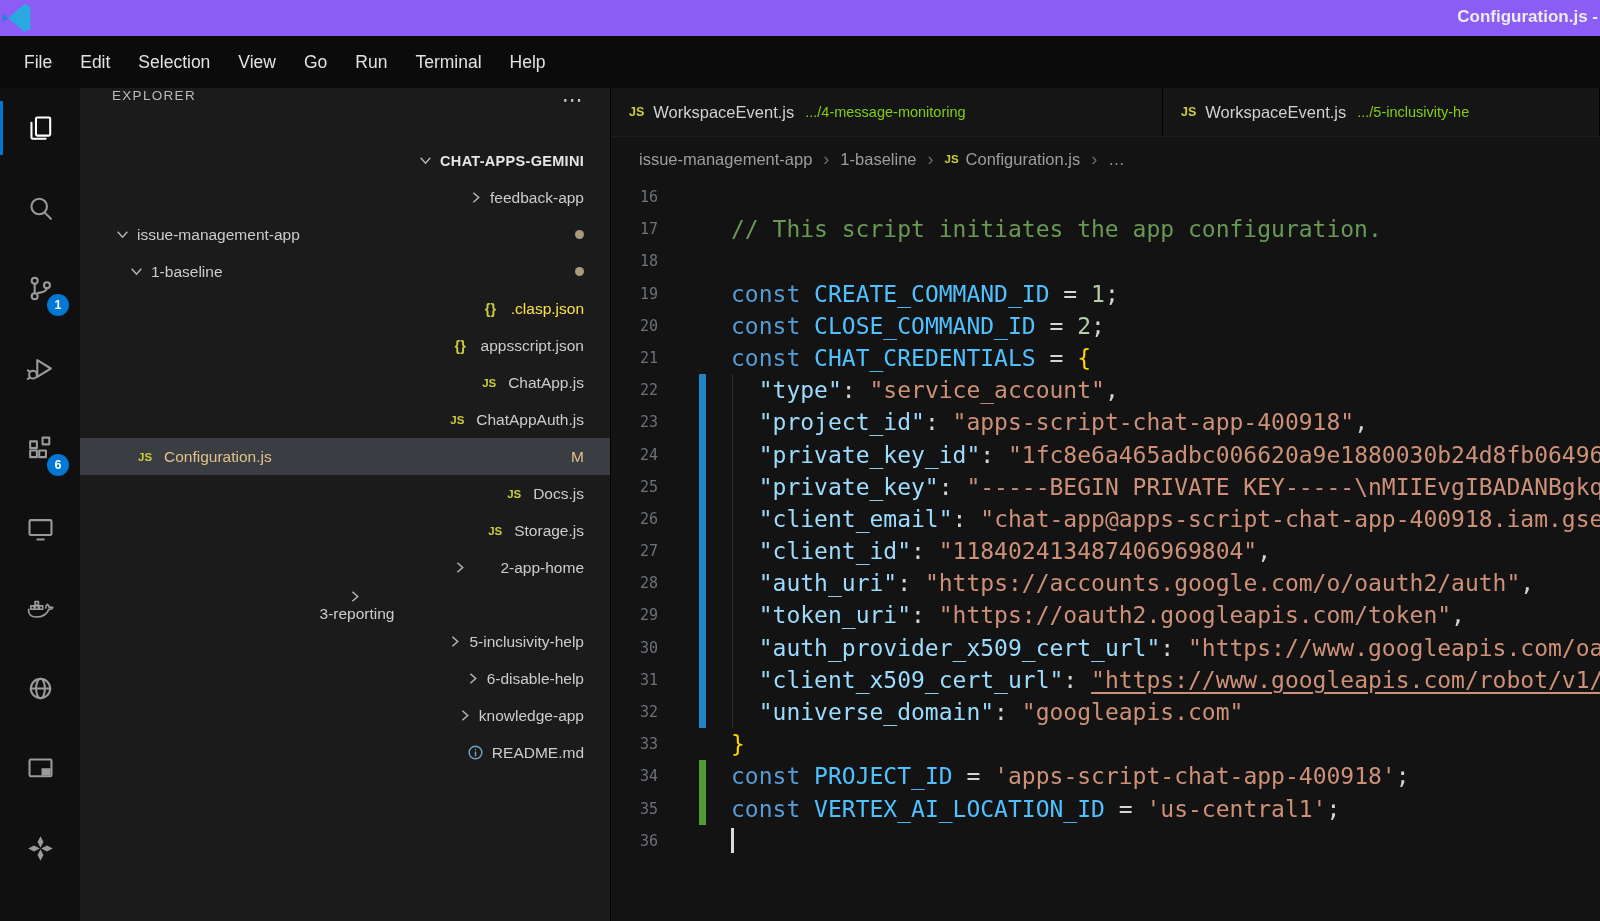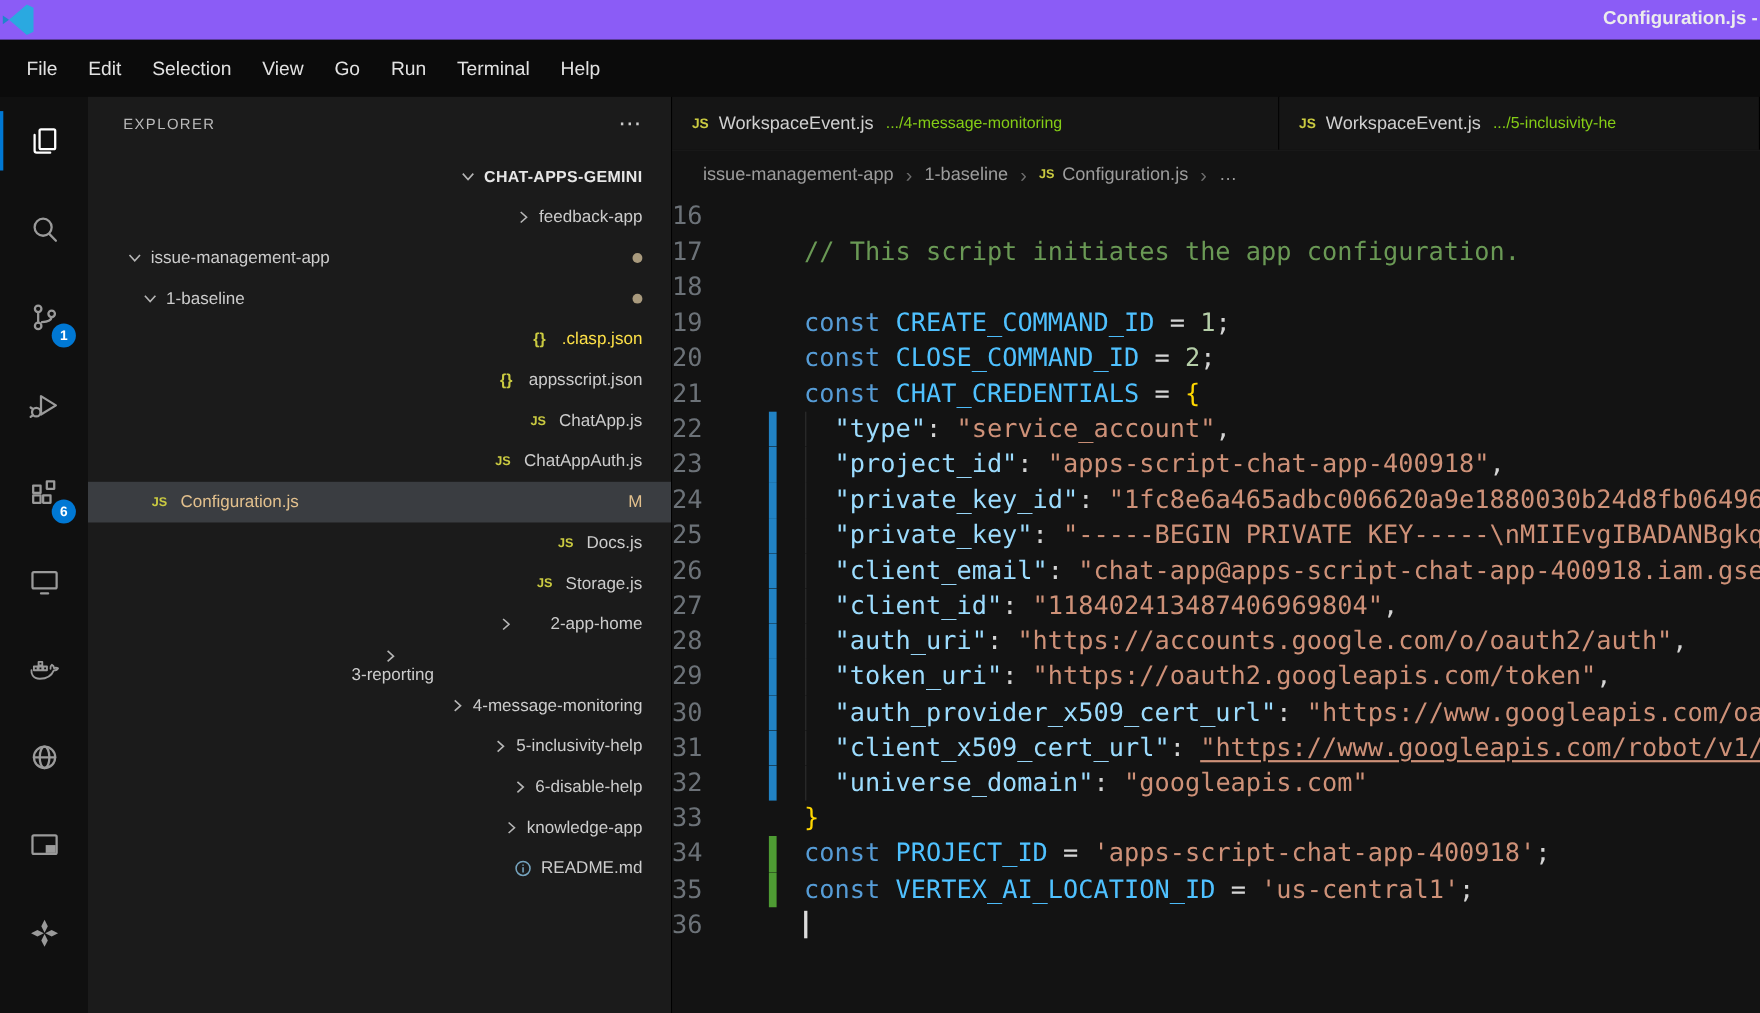--- a/index.html
+++ b/index.html
@@ -21,21 +21,21 @@
   .activitybar{width:80px;background:#101010;display:flex;flex-direction:column;flex-shrink:0;}
   .ab-slot{height:80px;position:relative;display:flex;align-items:center;justify-content:center;color:#9a9a9a;}
   .ab-slot.active{color:#ffffff;}
   .ab-slot.active::before{content:"";position:absolute;left:0;top:13px;bottom:13px;width:3px;background:#0078d4;}
   .ab-icon svg{width:31px;height:31px;display:block;}
   .ab-badge{position:absolute;right:11px;bottom:12px;min-width:22px;height:22px;border-radius:50%;
     background:#0078d4;color:#fff;font-size:12.5px;font-weight:700;display:flex;align-items:center;justify-content:center;}
 
   
   .sidebar{width:530px;background:#1b1b1b;border-right:1px solid #000;display:flex;flex-direction:column;flex-shrink:0;}
-  .sidebar-header{height:48px;display:flex;align-items:center;padding:0 26px 0 32px;color:#bbbbbb;
+  .sidebar-header{height:48px;display:flex;align-items:flex-start;padding:0 26px 0 32px;color:#bbbbbb;
     font-size:13.5px;letter-spacing:1.3px;flex-shrink:0;}
   .sidebar-actions{margin-left:auto;color:#cccccc;font-size:21px;letter-spacing:1px;}
   .tree{padding-top:6px;}
   .row{height:37px;display:flex;align-items:center;color:#cccccc;font-size:15.5px;padding-right:26px;position:relative;justify-content:flex-end;}
   .row.sel{background:#3a3d41;}
   .row .chev{width:21px;height:17px;color:#b5b5b5;flex-shrink:0;display:flex;align-items:center;}
   .row .chev svg{width:17px;height:17px;}
   .row .ficon{width:24px;flex-shrink:0;display:flex;align-items:center;justify-content:flex-start;}
   .row .label{margin-left:2px;white-space:nowrap;overflow:hidden;}
   .row.root .label{font-weight:700;color:#e6e6e6;font-size:14.5px;letter-spacing:.3px;}
@@ -59,21 +59,21 @@
   .tab-desc{color:#84cc16;font-size:14.5px;margin-left:11px;white-space:nowrap;}
 
   .breadcrumbs{height:44px;display:flex;align-items:center;padding-left:28px;color:#9d9d9d;font-size:16.5px;flex-shrink:0;}
   .crumb{display:flex;align-items:center;white-space:nowrap;}
   .crumb .js-badge{font-size:11.5px;margin-right:7px;}
   .crumb-sep{margin:0 11px;color:#6e6e6e;font-size:18px;}
 
   .code{flex:1;font-family:"DejaVu Sans Mono","Liberation Mono",monospace;font-size:23px;line-height:32.2px;
     color:#d4d4d4;overflow:hidden;}
   .line{display:flex;height:32.2px;white-space:pre;overflow:hidden;align-items:stretch;}
-  .ln{width:76px;text-align:left;color:#6c7278;flex-shrink:0;font-size:23px;}
+  .ln{width:76px;text-align:center;color:#6c7278;flex-shrink:0;font-size:15px;}
   .gut{width:7px;margin-left:12px;flex-shrink:0;}
   .gut.mod{background:#2182c4;}
   .gut.add{background:#4e9c33;}
   .content{position:relative;display:block;margin-left:25px;white-space:pre;flex:1;min-width:0;}
   .guide{position:absolute;left:1px;top:0;bottom:0;border-left:1px solid #2e2e2e;}
   .cursor{position:absolute;left:0;top:3px;bottom:4px;width:3px;background:#dcdcdc;}
 
   .tk-k{color:#569cd6}.tk-v{color:#4fc1ff}.tk-n{color:#b5cea8}.tk-s{color:#ce9178}
   .tk-sl{color:#ce9178;text-decoration:underline;text-underline-offset:4px}
   .tk-key{color:#9cdcfe}.tk-c{color:#6a9955}.tk-p{color:#d4d4d4}.tk-b{color:#ffd700}
@@ -289,28 +289,20 @@
             </span>
             <span class="label">2-app-home</span>
           </div>
           <div class="row" style="padding-left: 48px; flex-direction: column;">
             <span class="chev">
               <svg viewBox="0 0 16 16" fill="none" stroke="currentColor" stroke-width="1.4">
                 <path d="M6 3.5 11 8l-5 4.5"></path>
               </svg>
             </span>
             <span class="label">3-reporting</span>
-          </div>
-          <div class="row" style="padding-left: 48px;">
-            <span class="chev">
-              <svg viewBox="0 0 16 16" fill="none" stroke="currentColor" stroke-width="1.4">
-                <path d="M6 3.5 11 8l-5 4.5"></path>
-              </svg>
-            </span>
-            <span class="label">4-message-monitoring</span>
           </div>
           <div class="row" style="padding-left: 48px;">
             <span class="chev">
               <svg viewBox="0 0 16 16" fill="none" stroke="currentColor" stroke-width="1.4">
                 <path d="M6 3.5 11 8l-5 4.5"></path>
               </svg>
             </span>
             <span class="label">5-inclusivity-help</span>
           </div>
           <div class="row" style="padding-left: 48px;">

